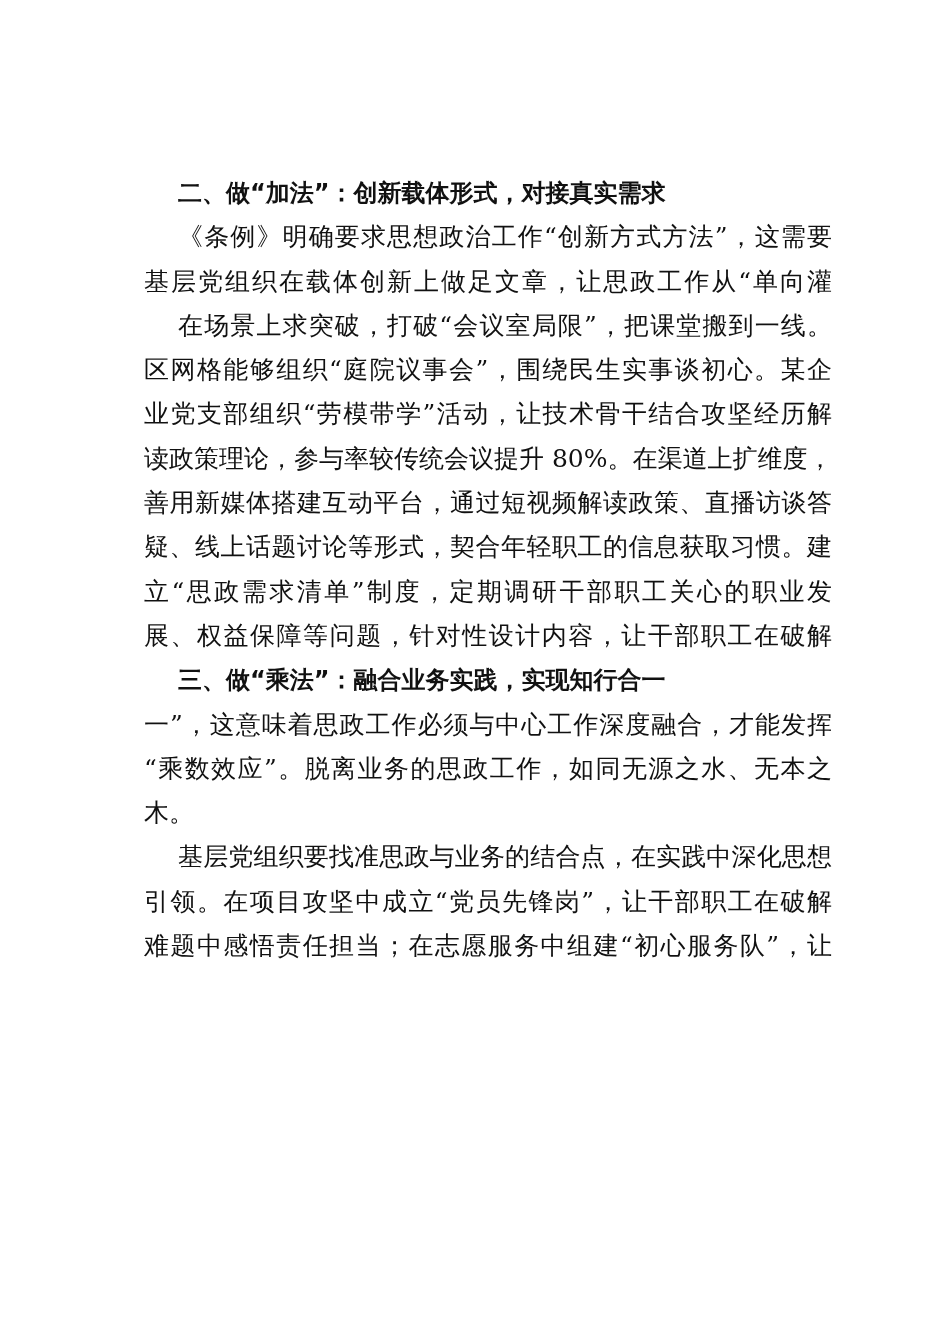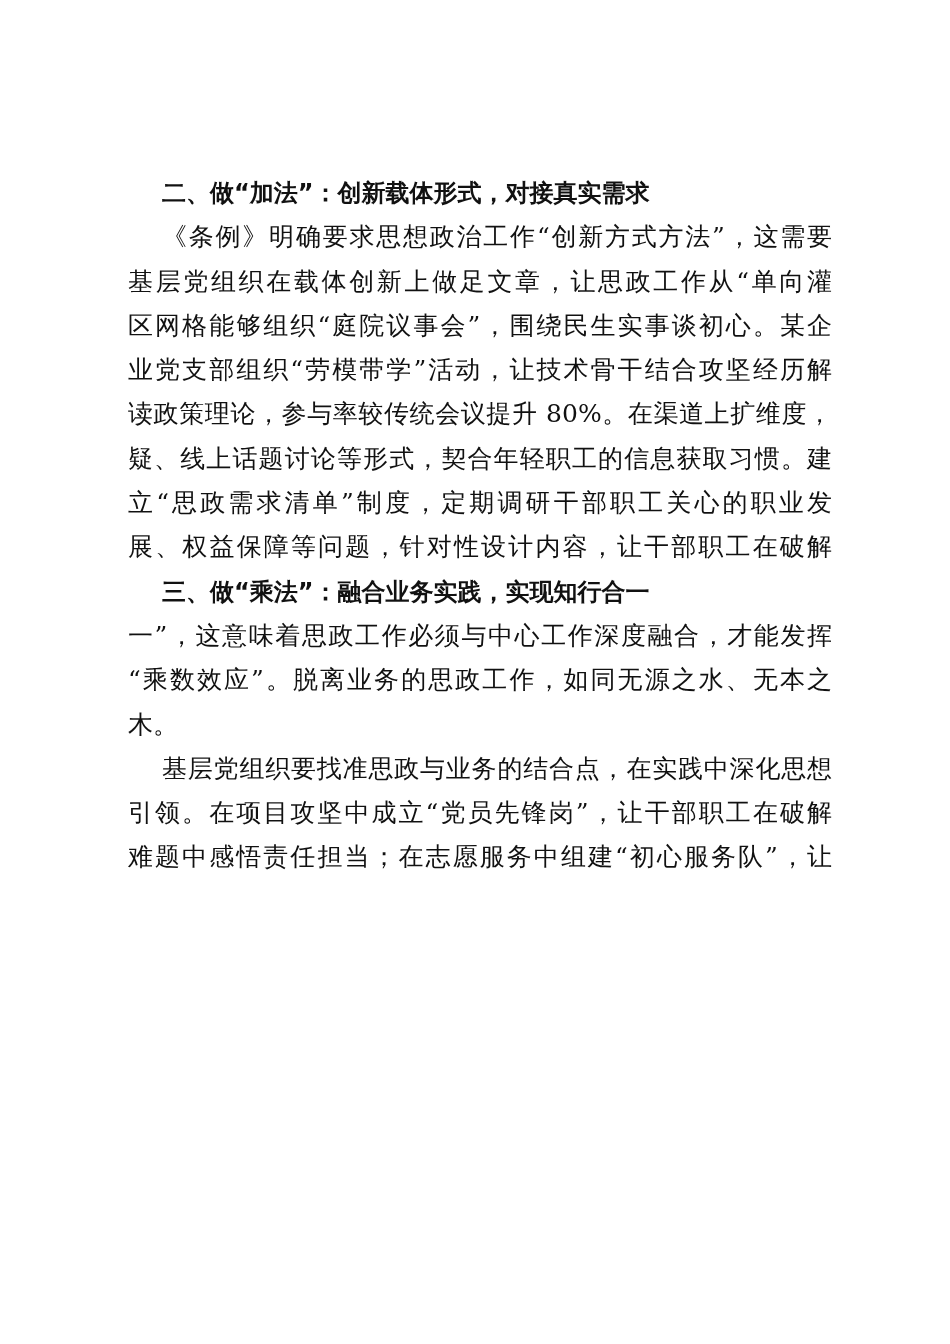--- a/index.html
+++ b/index.html
@@ -23,20 +23,21 @@
     }
     .line {
       display: block;
       height: 44.3px;
       line-height: 44.3px;
       font-size: 25px;
       white-space: nowrap;
       text-align: justify;
       text-align-last: justify;
       letter-spacing: 0;
+      margin-left: 16px;
     }
     .line.last {
       text-align-last: left;
     }
     .line.indent {
       padding-left: 34px;
     }
     .heading {
       font-family: "DejaVu Sans", "Liberation Sans", sans-serif;
       font-weight: bold;
@@ -48,23 +49,25 @@
 </head>
 <body>
 
 <div class="page">
 
   <span class="line heading">二、做“加法”：创新载体形式，对接真实需求</span>
 
   <span class="line indent">《条例》明确要求思想政治工作“创新方式方法”，这需要</span>
   <span class="line">基层党组织在载体创新上做足文章，让思政工作从“单向灌</span>
 
+  <span class="line indent">在场景上求突破，打破“会议室局限”，把课堂搬到一线。</span>
   <span class="line">区网格能够组织“庭院议事会”，围绕民生实事谈初心。某企</span>
   <span class="line">业党支部组织“劳模带学”活动，让技术骨干结合攻坚经历解</span>
   <span class="line">读政策理论，参与率较传统会议提升 80%。在渠道上扩维度，</span>
+  <span class="line">善用新媒体搭建互动平台，通过短视频解读政策、直播访谈答</span>
   <span class="line">疑、线上话题讨论等形式，契合年轻职工的信息获取习惯。建</span>
   <span class="line">立“思政需求清单”制度，定期调研干部职工关心的职业发</span>
   <span class="line">展、权益保障等问题，针对性设计内容，让干部职工在破解</span>
 
   <span class="line heading">三、做“乘法”：融合业务实践，实现知行合一</span>
 
   <span class="line">一”，这意味着思政工作必须与中心工作深度融合，才能发挥</span>
   <span class="line">“乘数效应”。脱离业务的思政工作，如同无源之水、无本之</span>
   <span class="line last">木。</span>
 

